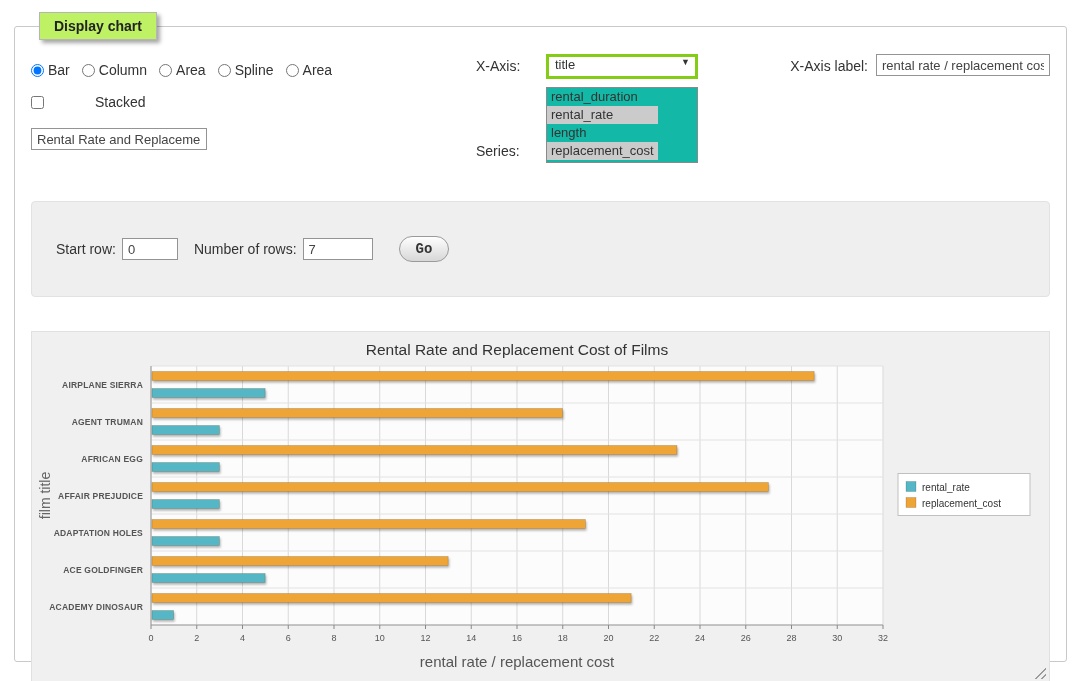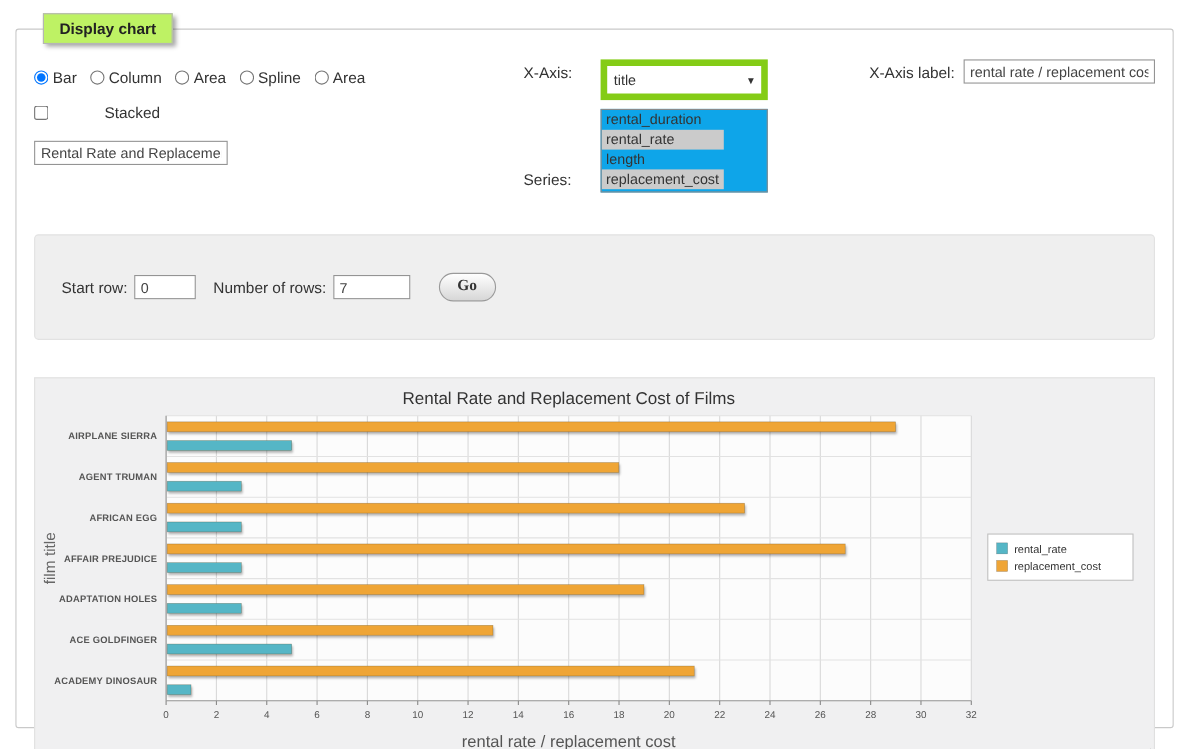--- a/index.html
+++ b/index.html
@@ -33,27 +33,27 @@
   input[type="text"] {
     height:22px; border:1px solid #949494; padding:1px 5px;
     font-family:"Liberation Sans", sans-serif; font-size:13px; color:#444;
     background:#fff;
   }
   .col2 { width:300px; }
   .ctl-row { display:flex; margin-bottom:8px; }
   .lbl { width:64px; text-align:left; margin-right:6px; padding-top:4px; white-space:nowrap; }
   .lbl-bottom { width:64px; margin-right:6px; align-self:flex-end; padding-bottom:4px; white-space:nowrap; }
   .select-box {
-    width:152px; height:37px; border:6px solid #84cc16; background:#fff;
-    display:flex; justify-content:space-between; align-items:center;
+    width:152px; height:25px; border:3px solid #84cc16; background:#fff;
+    display:flex; justify-content:space-between; 
     padding:0 5px 0 6px; font-size:13px; color:#333; cursor:default;
   }
   .select-box .arrow { font-size:9px; color:#333; }
   .listbox {
-    width:152px; height:76px; border:1px solid #8a8a8a; background:#0ea5e9;
+    width:152px; height:76px; border:1px solid #8a8a8a; background:#14b8a6;
     display:flex; overflow:hidden;gap:48px;
   }
   .list-items { flex:1; font-size:13px; color:#333; }
   .list-item { height:18px; line-height:18px; padding:0 4px; white-space:nowrap; overflow:hidden; }
   .list-item.selected { background:#cbcbcb; }
   .scrollbar {
     width:17px; background:#f1f1f1; border-left:1px solid #dcdcdc;
     display:flex; flex-direction:column; justify-content:space-between; align-items:center;
   }
   .sb-btn { font-size:8px; color:#666; width:100%; text-align:center; background:#e6e6e6; padding:2px 0; }
@@ -69,21 +69,21 @@
     background:#efefef; border:1px solid #e2e2e2; border-radius:4px;
     display:flex; align-items:center; padding-left:24px;
   }
   .rows-panel .fl { margin-right:6px; }
   .start-input { width:56px; margin-right:16px; }
   .rows-input { width:70px; margin-right:26px; }
   .go-btn {
     border:1px solid #9a9a9a; border-radius:13px;
     background:linear-gradient(#fefefe,#d7d7d7);
     padding:4px 16px; font-size:14px; font-weight:bold; color:#333;
-    font-family:Liberation Serif, serif; cursor:default;
+    font-family:Liberation Mono, monospace; cursor:default;
   }
   
   .chart-panel {
     margin-top:34px; height:352px; position:relative;
     background:#f0f0f1; border:1px solid #e0e0e0;
   }
   .chart-panel svg { display:block; margin:4px auto 0 auto; }
   .resize-handle {
     position:absolute; right:3px; bottom:3px; width:12px; height:12px;
     background:repeating-linear-gradient(-45deg, transparent 0 2.5px, #9a9a9a 2.5px 4px);

